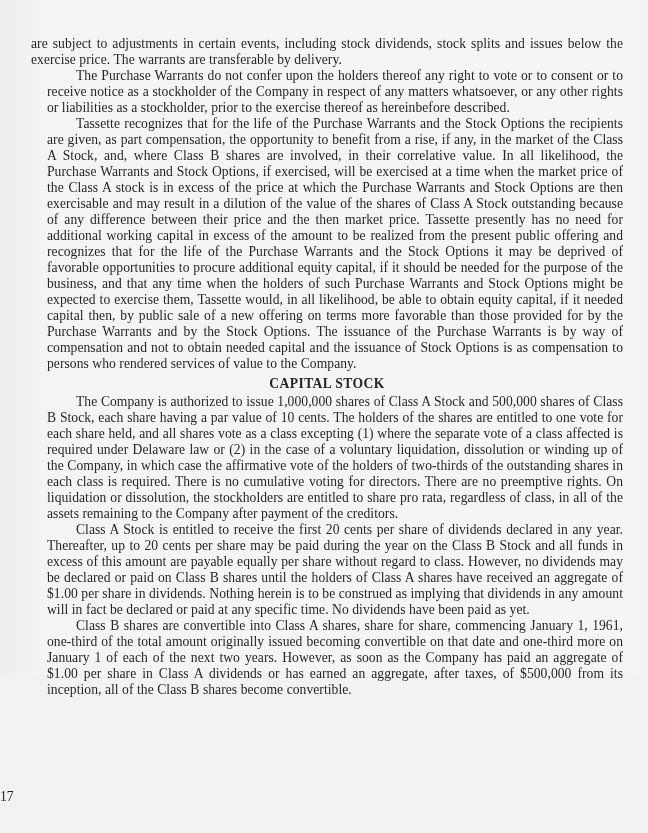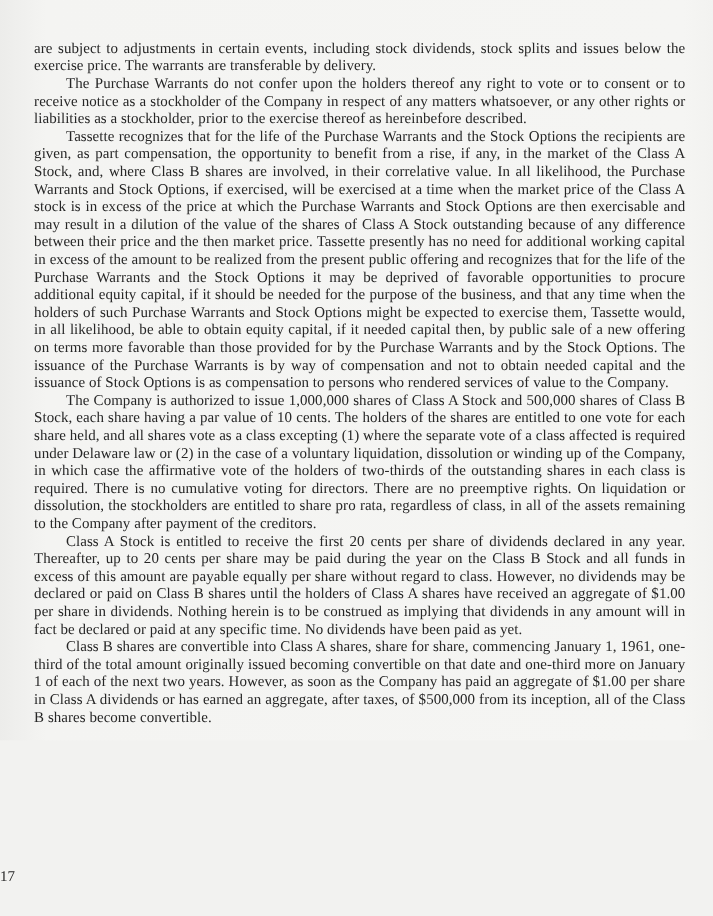--- a/index.html
+++ b/index.html
@@ -15,21 +15,21 @@
     background: linear-gradient(to right, #ececea 0%, #f4f4f2 6%, #f5f5f3 90%, #ededeb 100%);
     padding-left: 43px;
   }
   .content {
     position: absolute; left: 31px; top: 36px; width: 592px;
     font-size: 13.6px; line-height: 16px;
     text-align: justify;
     letter-spacing: 0.05px;
   }
   .content p { margin: 0; text-indent: 0; }
-  .content p.indent { text-indent: 29px; }
+  .content p.indent { text-indent: 29px; margin-left: 16px; }
   .heading {
     text-align: center; font-weight: bold; font-size: 13.6px;
     margin: 2px 0 0 0; letter-spacing: 0.4px; line-height: 20px;
   }
   .page-number {
     position: absolute; left: 0; width: 648px; top: 789px;
     font-size: 13.6px;
   }
   .edge-mark {
     position: absolute; right: 0; width: 6px; background: #3a3a3a; border-radius: 3px 0 0 3px;
@@ -37,20 +37,21 @@
   }
 </style>
 </head>
 <body>
 
 <div class="page">
   <div class="content">
     <p class="">are subject to adjustments in certain events, including stock dividends, stock splits and issues below the exercise price. The warrants are transferable by delivery.</p>
     <p class="indent">The Purchase Warrants do not confer upon the holders thereof any right to vote or to consent or to receive notice as a stockholder of the Company in respect of any matters whatsoever, or any other rights or liabilities as a stockholder, prior to the exercise thereof as hereinbefore described.</p>
     <p class="indent">Tassette recognizes that for the life of the Purchase Warrants and the Stock Options the recipients are given, as part compensation, the opportunity to benefit from a rise, if any, in the market of the Class A Stock, and, where Class B shares are involved, in their correlative value. In all likelihood, the Purchase Warrants and Stock Options, if exercised, will be exercised at a time when the market price of the Class A stock is in excess of the price at which the Purchase Warrants and Stock Options are then exercisable and may result in a dilution of the value of the shares of Class A Stock outstanding because of any difference between their price and the then market price. Tassette presently has no need for additional working capital in excess of the amount to be realized from the present public offering and recognizes that for the life of the Purchase Warrants and the Stock Options it may be deprived of favorable opportunities to procure additional equity capital, if it should be needed for the purpose of the business, and that any time when the holders of such Purchase Warrants and Stock Options might be expected to exercise them, Tassette would, in all likelihood, be able to obtain equity capital, if it needed capital then, by public sale of a new offering on terms more favorable than those provided for by the Purchase Warrants and by the Stock Options. The issuance of the Purchase Warrants is by way of compensation and not to obtain needed capital and the issuance of Stock Options is as compensation to persons who rendered services of value to the Company.</p>
+    <div class="heading">CAPITAL STOCK</div>
     <p class="indent">The Company is authorized to issue 1,000,000 shares of Class A Stock and 500,000 shares of Class B Stock, each share having a par value of 10 cents. The holders of the shares are entitled to one vote for each share held, and all shares vote as a class excepting (1) where the separate vote of a class affected is required under Delaware law or (2) in the case of a voluntary liquidation, dissolution or winding up of the Company, in which case the affirmative vote of the holders of two-thirds of the outstanding shares in each class is required. There is no cumulative voting for directors. There are no preemptive rights. On liquidation or dissolution, the stockholders are entitled to share pro rata, regardless of class, in all of the assets remaining to the Company after payment of the creditors.</p>
     <p class="indent">Class A Stock is entitled to receive the first 20 cents per share of dividends declared in any year. Thereafter, up to 20 cents per share may be paid during the year on the Class B Stock and all funds in excess of this amount are payable equally per share without regard to class. However, no dividends may be declared or paid on Class B shares until the holders of Class A shares have received an aggregate of $1.00 per share in dividends. Nothing herein is to be construed as implying that dividends in any amount will in fact be declared or paid at any specific time. No dividends have been paid as yet.</p>
     <p class="indent">Class B shares are convertible into Class A shares, share for share, commencing January 1, 1961, one-third of the total amount originally issued becoming convertible on that date and one-third more on January 1 of each of the next two years. However, as soon as the Company has paid an aggregate of $1.00 per share in Class A dividends or has earned an aggregate, after taxes, of $500,000 from its inception, all of the Class B shares become convertible.</p>
   </div>
   <div class="page-number">17</div>
   <div class="edge-mark" style="top:131px;height:26px;opacity:0.35;"></div>
   <div class="edge-mark" style="top:585px;height:48px;"></div>
 </div>
 
 </body></html>

